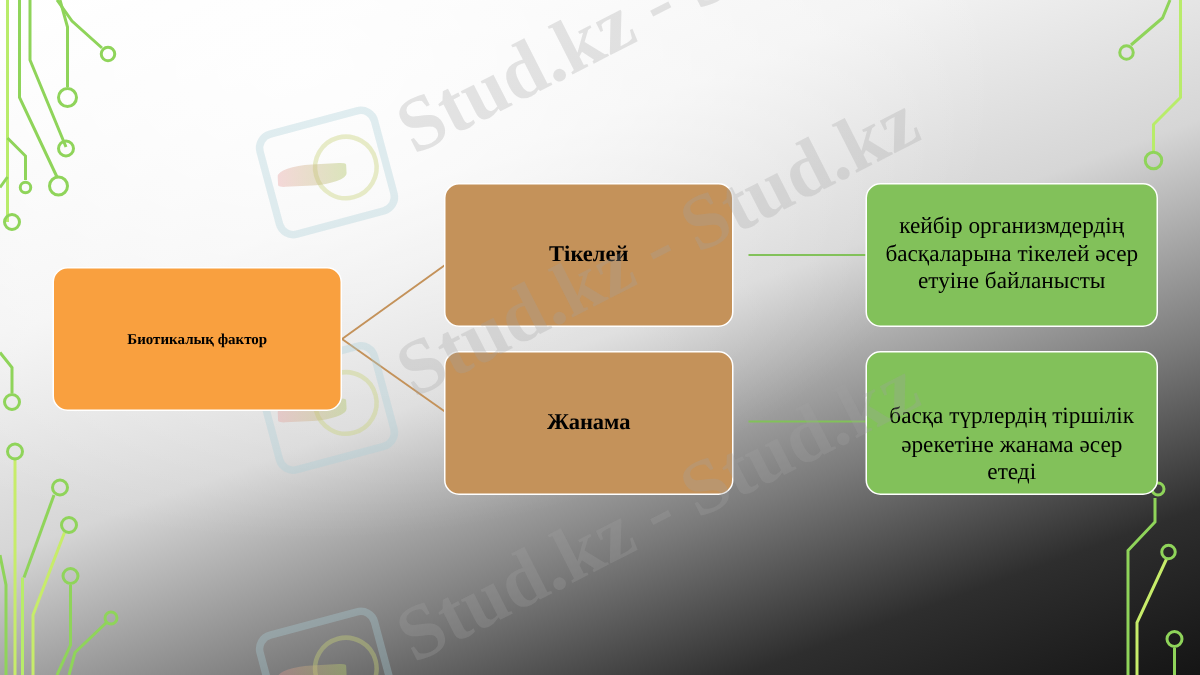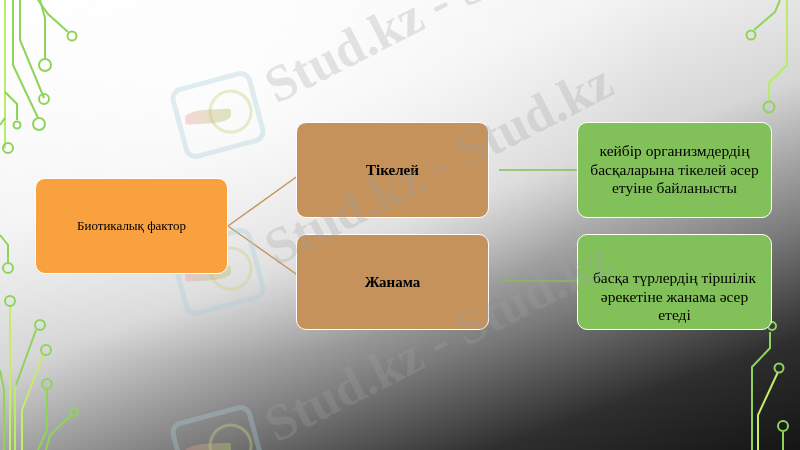--- a/index.html
+++ b/index.html
@@ -15,21 +15,21 @@
   }
   svg.deco { position: absolute; left: 0; top: 0; }
   .node {
     position: absolute; box-sizing: border-box;
     border: 1.5px solid #ffffff; border-radius: 10px;
     display: flex; align-items: center; justify-content: center; text-align: center;
     color: #000000;
   }
   .node.root {
     left: 35px; top: 178px; width: 193px; height: 96px;
-    background: #f9a03f; font-weight: normal; font-size: 13px;
+    background: #f9a03f; font-weight: bold; font-size: 10px;
   }
   .node.mid {
     left: 296px; width: 193px; height: 96px;
     background: #c4925a; font-weight: bold; font-size: 15px;
   }
   .node.leaf {
     left: 577px; width: 195px; height: 96px;
     background: #82c15a; font-size: 15.5px; line-height: 1.2;
     padding: 4px 6px;
   }

